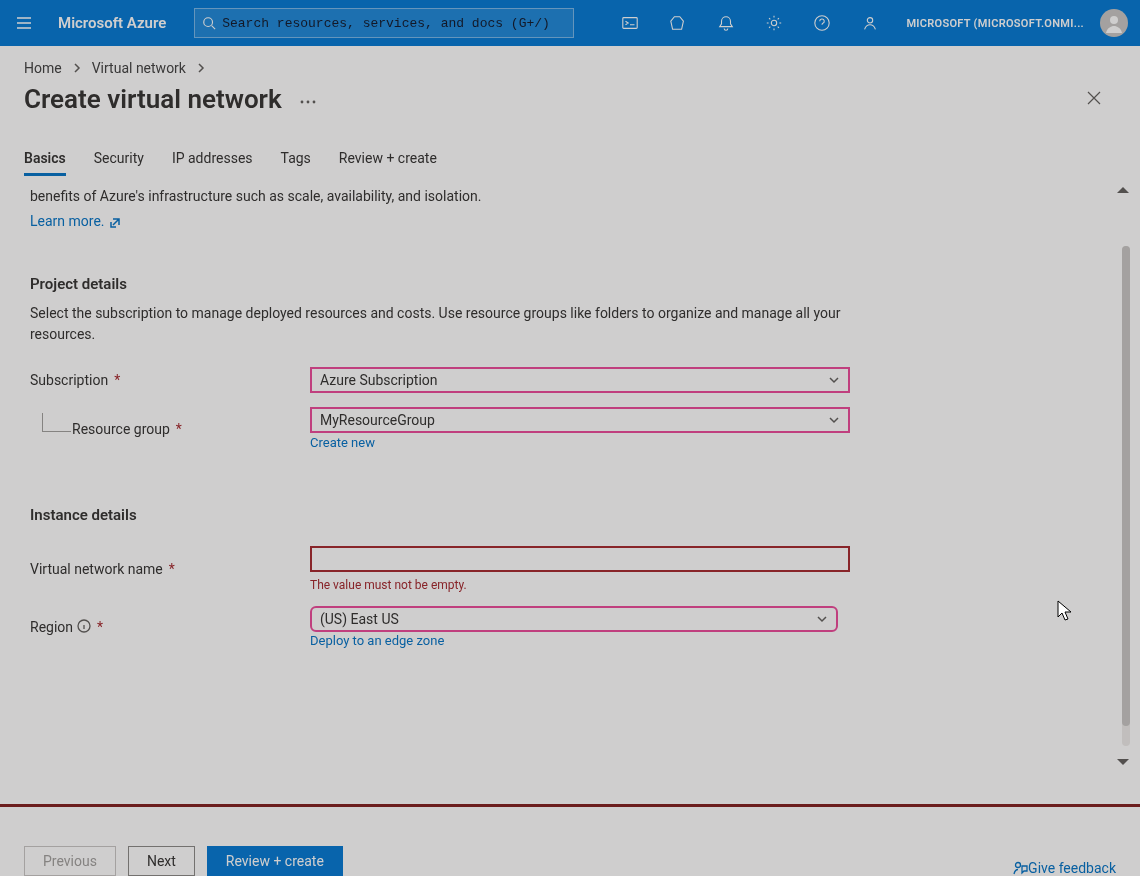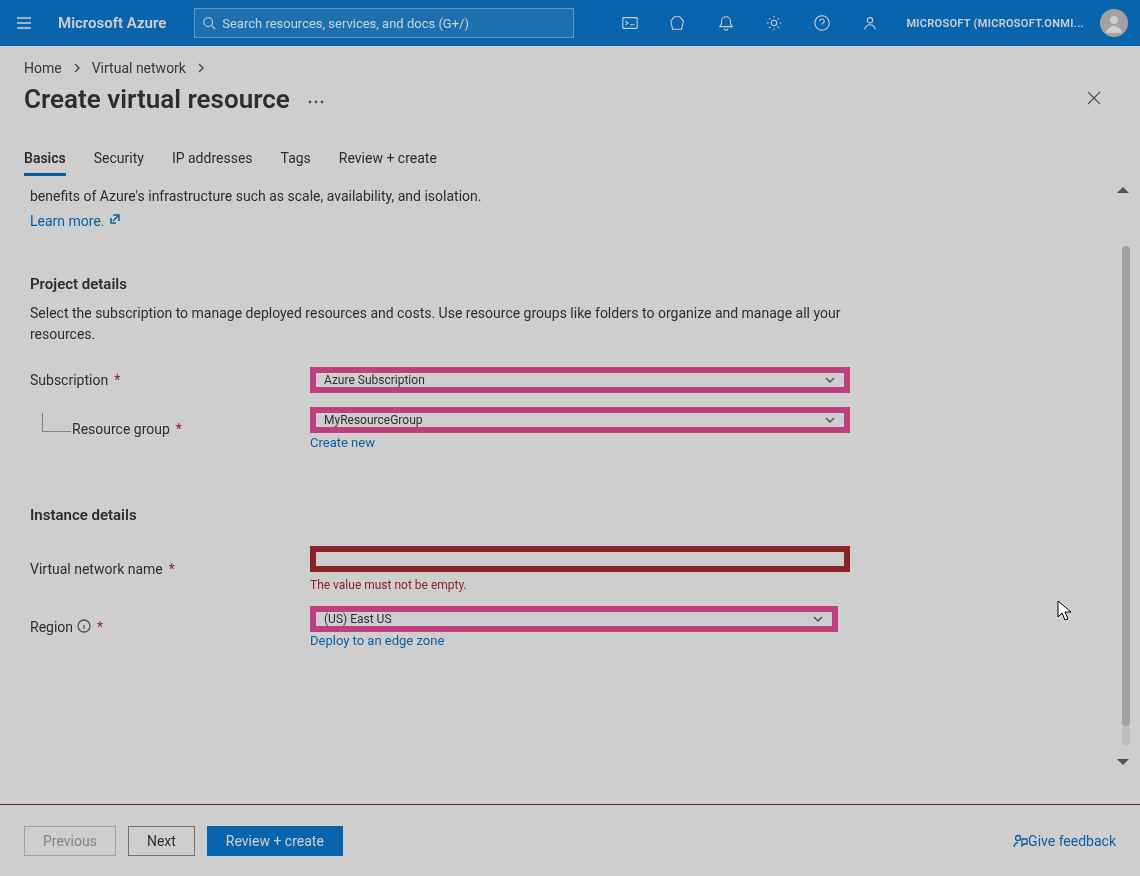--- a/index.html
+++ b/index.html
@@ -41,21 +41,21 @@
     margin-left: 10px;
     height: 30px;
     background: #1b87d9;
     box-shadow: inset 0 0 0 1px rgba(255,255,255,0.4);
     display: flex;
     align-items: center;
     padding: 0 8px;
     gap: 6px;
     color: #e6f2fb;
   }
-  .searchbox .ph { font-size: 13px; color: #ffffff; }
+  .searchbox .ph { font-size: 13px; color: #0f172a; font-family: Liberation Mono, monospace; }
   .icon-btn {
     width: 40px; height: 46px;
     display: flex; align-items: center; justify-content: center;
     cursor: pointer;
   }
   .icon-btn svg { width: 18px; height: 18px; stroke: #fff; fill: none; stroke-width: 1.2; }
   .topbar .spacer { flex: 1; }
   .acct {
     font-size: 11px;
     font-weight: 600;
@@ -136,21 +136,21 @@
     color: #323130;
     height: 100%;
     overflow: hidden;
   }
   .intro {
     max-width: 830px;
     line-height: 1.5;
     margin-bottom: 6px;
   }
   .learnmore {
-    color:#0072c6; text-decoration:none; display:inline-flex; align-items:flex-start; gap:4px;
+    color:#0072c6; text-decoration:none; display:inline-flex; align-items:flex-end; gap:4px;
   }
   .learnmore svg{width:12px;height:12px;stroke:#0072c6;fill:none;stroke-width:1.5;}
 
   h3.section {
     font-size: 15px;
     font-weight: 600;
     margin-top: 46px;
     margin-bottom: 10px;
   }
   .sect-desc {
@@ -176,28 +176,28 @@
     content:""; position:absolute; left:12px; top:-8px; width:28px; height:18px;
     border-left:1px solid #a19f9d; border-bottom:1px solid #a19f9d;
     border-bottom-left-radius:0;
   }
   .req { color:#a4262c; margin-left:2px;}
   .info-circ svg{width:14px;height:14px;stroke:#605e5c;fill:none;stroke-width:1.3;}
   .field-col { flex: 0 0 540px; }
   .dropdown, .textinput {
     width: 540px;
     height: 26px;
-    border: 6px solid #ec4899;
+    border: 2px solid #ec4899;
     background:#fff;
     display:flex; align-items:center;
     padding: 0 8px;
-    font-size:12px;
+    font-size:14px;
     justify-content: space-between;
   }
-  .dropdown.narrow, .textinput.narrow { width:528px; }
+  .dropdown.narrow, .textinput.narrow { width:528px;border-radius:6px; }
   .dropdown .dd-val { color:#323130; }
   .dropdown svg{ width:12px;height:12px;stroke:#605e5c;fill:none;stroke-width:1.5;}
   .textinput.error { border-color:#a4262c; }
   .fielderror {
     color:#a4262c;
     font-size:12px;
     margin-top:6px;
   }
   .auxlink {
     color:#0072c6; text-decoration:none; font-size:13px;
@@ -222,23 +222,23 @@
     position:absolute; left:0; right:0; top:0; bottom:20px;
     background:#c8c6c4;
     border-radius:4px;
   }
 
   
   .footer {
     position:absolute;
     left:0; right:0; bottom:0;
     height:72px;
-    border-top:1px solid #7f1d1d;
+    border-top:3px solid #7f1d1d;
     display:flex;
-    align-items:center;
+    align-items:flex-end;
     padding: 0 24px;
     background:#fff;
   }
   .btn {
     height:30px;
     padding: 0 18px;
     font-size:14px;
     display:flex;align-items:center;justify-content:center;
     cursor:pointer;
     border:1px solid #8a8886;
@@ -337,21 +337,21 @@
   <span class="chev"><svg viewBox="0 0 10 10">
         <path d="M3 1l4 4-4 4"></path>
       </svg></span>
   <a href="#">Virtual network</a>
   <span class="chev"><svg viewBox="0 0 10 10">
         <path d="M3 1l4 4-4 4"></path>
       </svg></span>
 </div>
 
 <div class="titlerow">
-  <div class="title">Create virtual resource</div>
+  <div class="title">Create virtual network</div>
   <div class="title-more">
     <svg viewBox="0 0 16 4">
         <circle cx="2" cy="2" r="1.4" fill="#605e5c"></circle>
         <circle cx="8" cy="2" r="1.4" fill="#605e5c"></circle>
         <circle cx="14" cy="2" r="1.4" fill="#605e5c"></circle>
       </svg>
   </div>
   <div class="close-x">
     <svg viewBox="0 0 16 16">
         <path d="M2 2l12 12M14 2L2 14"></path>

